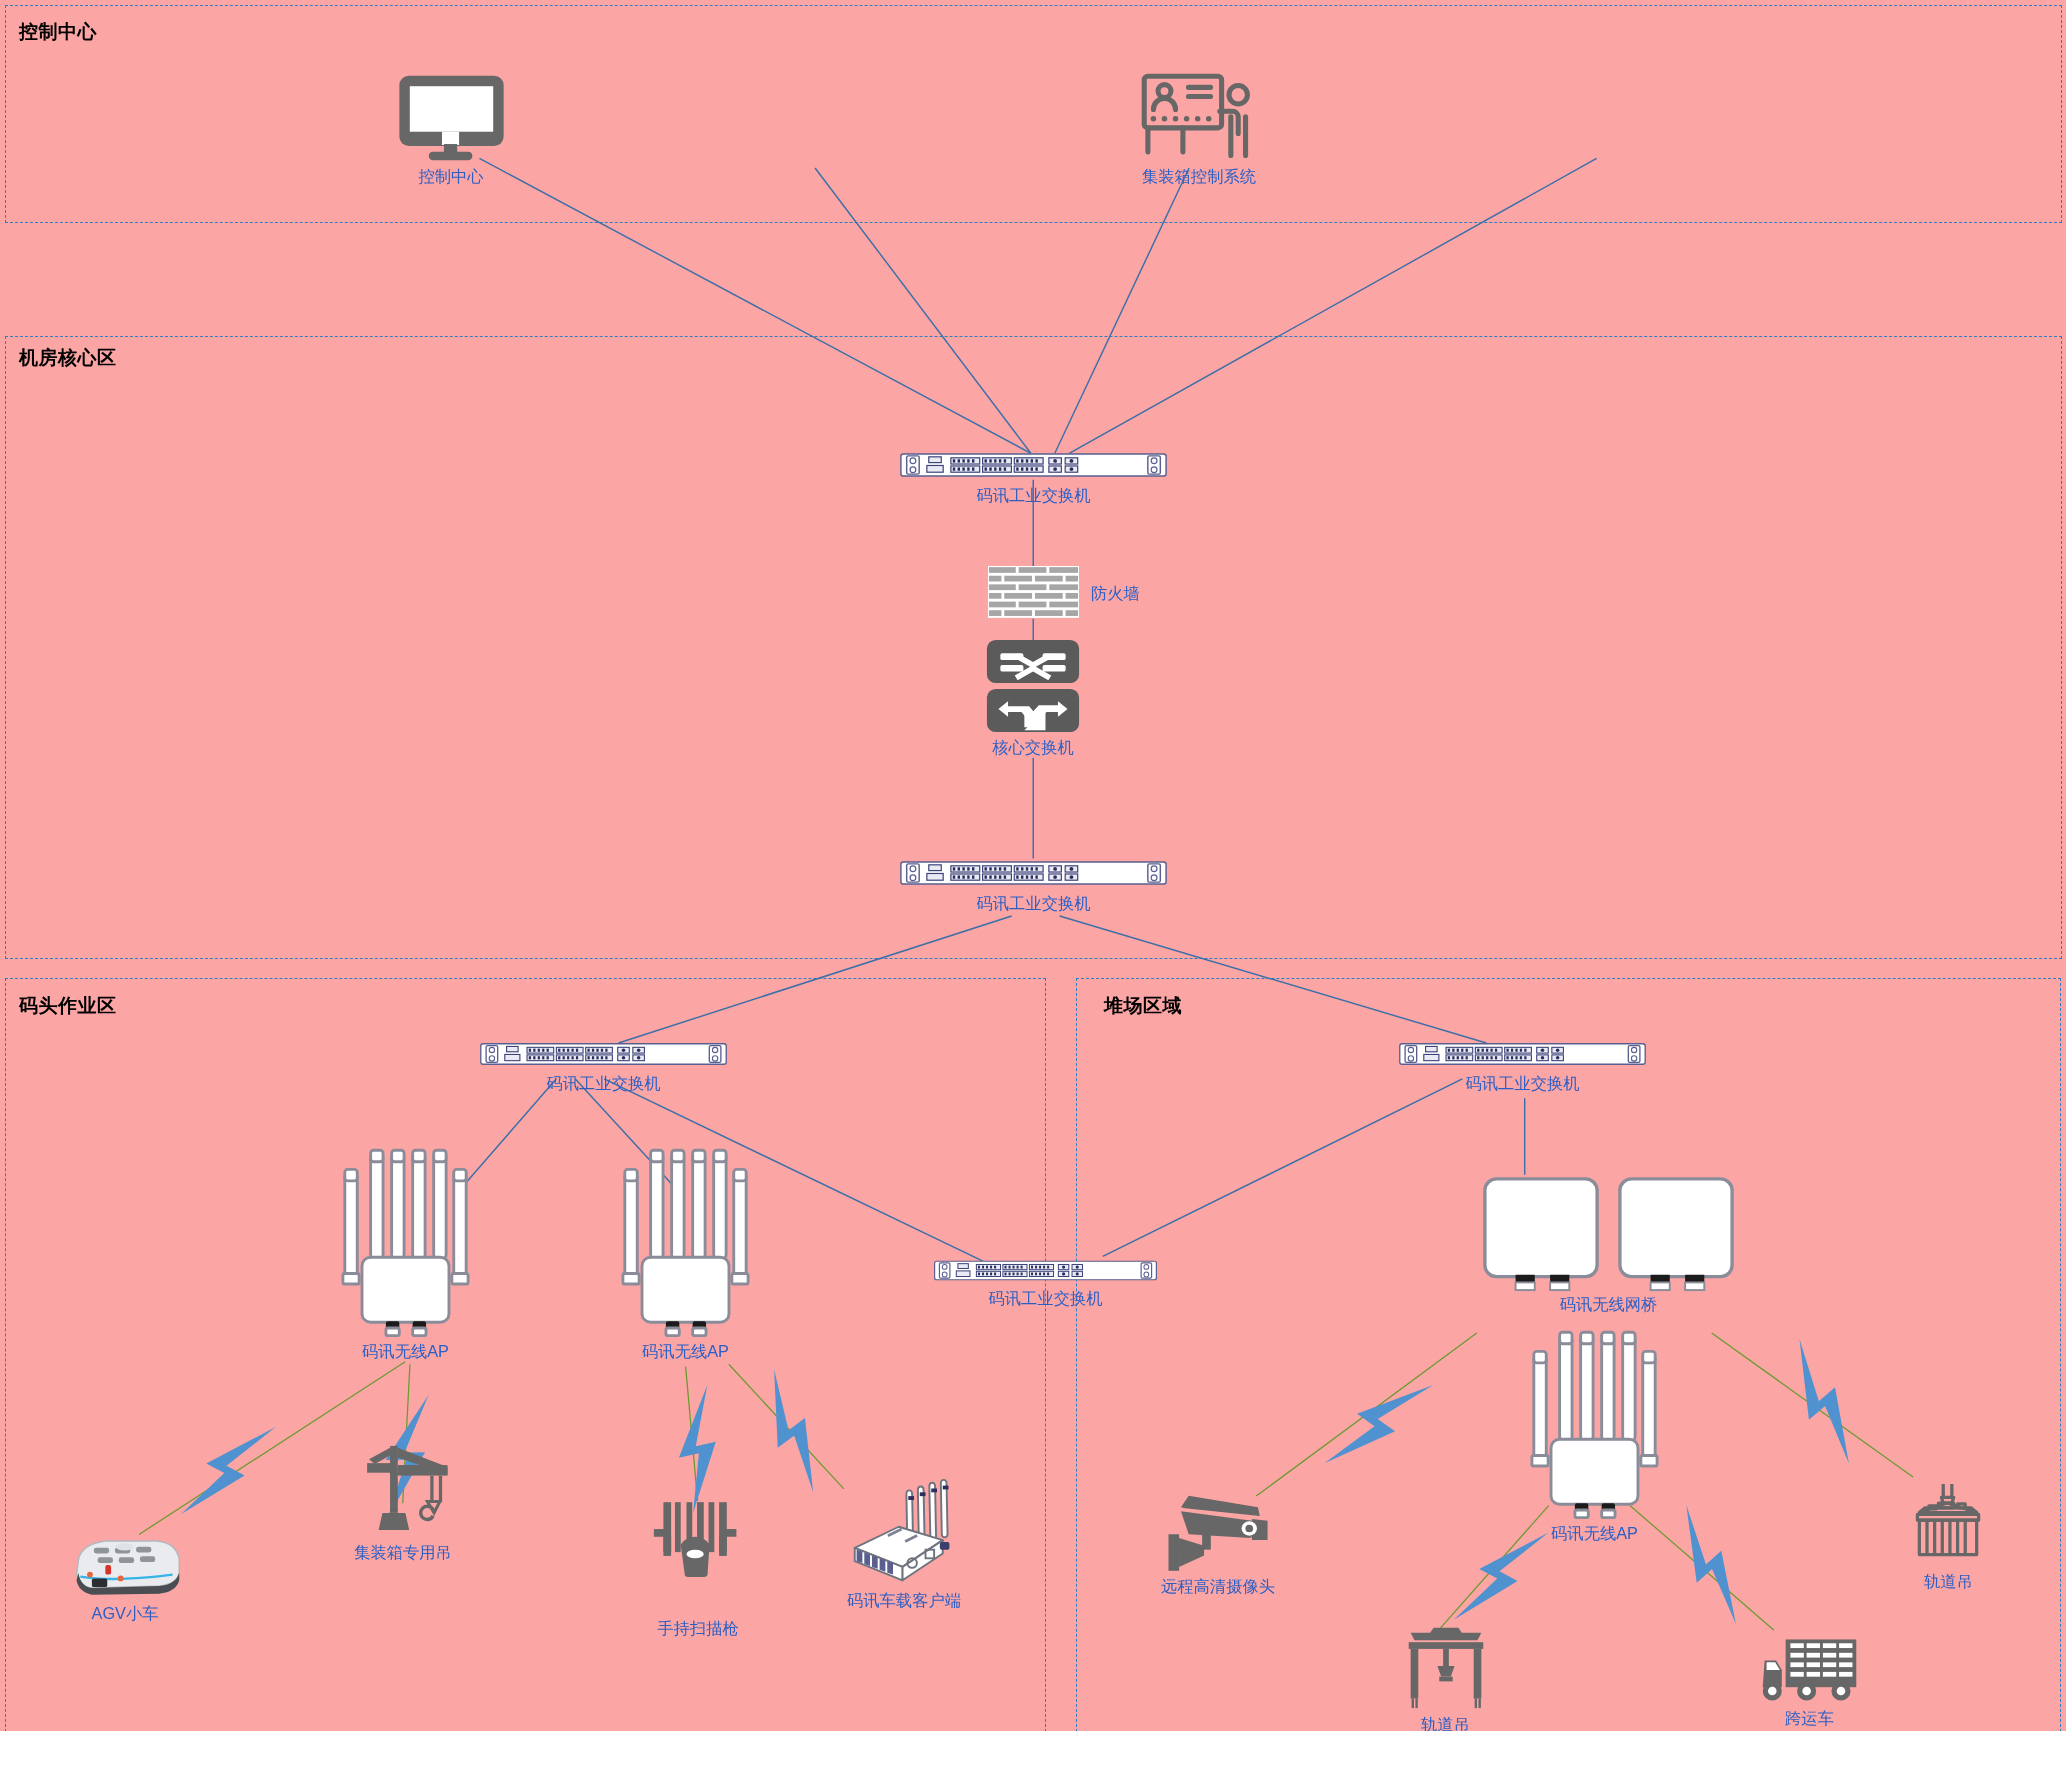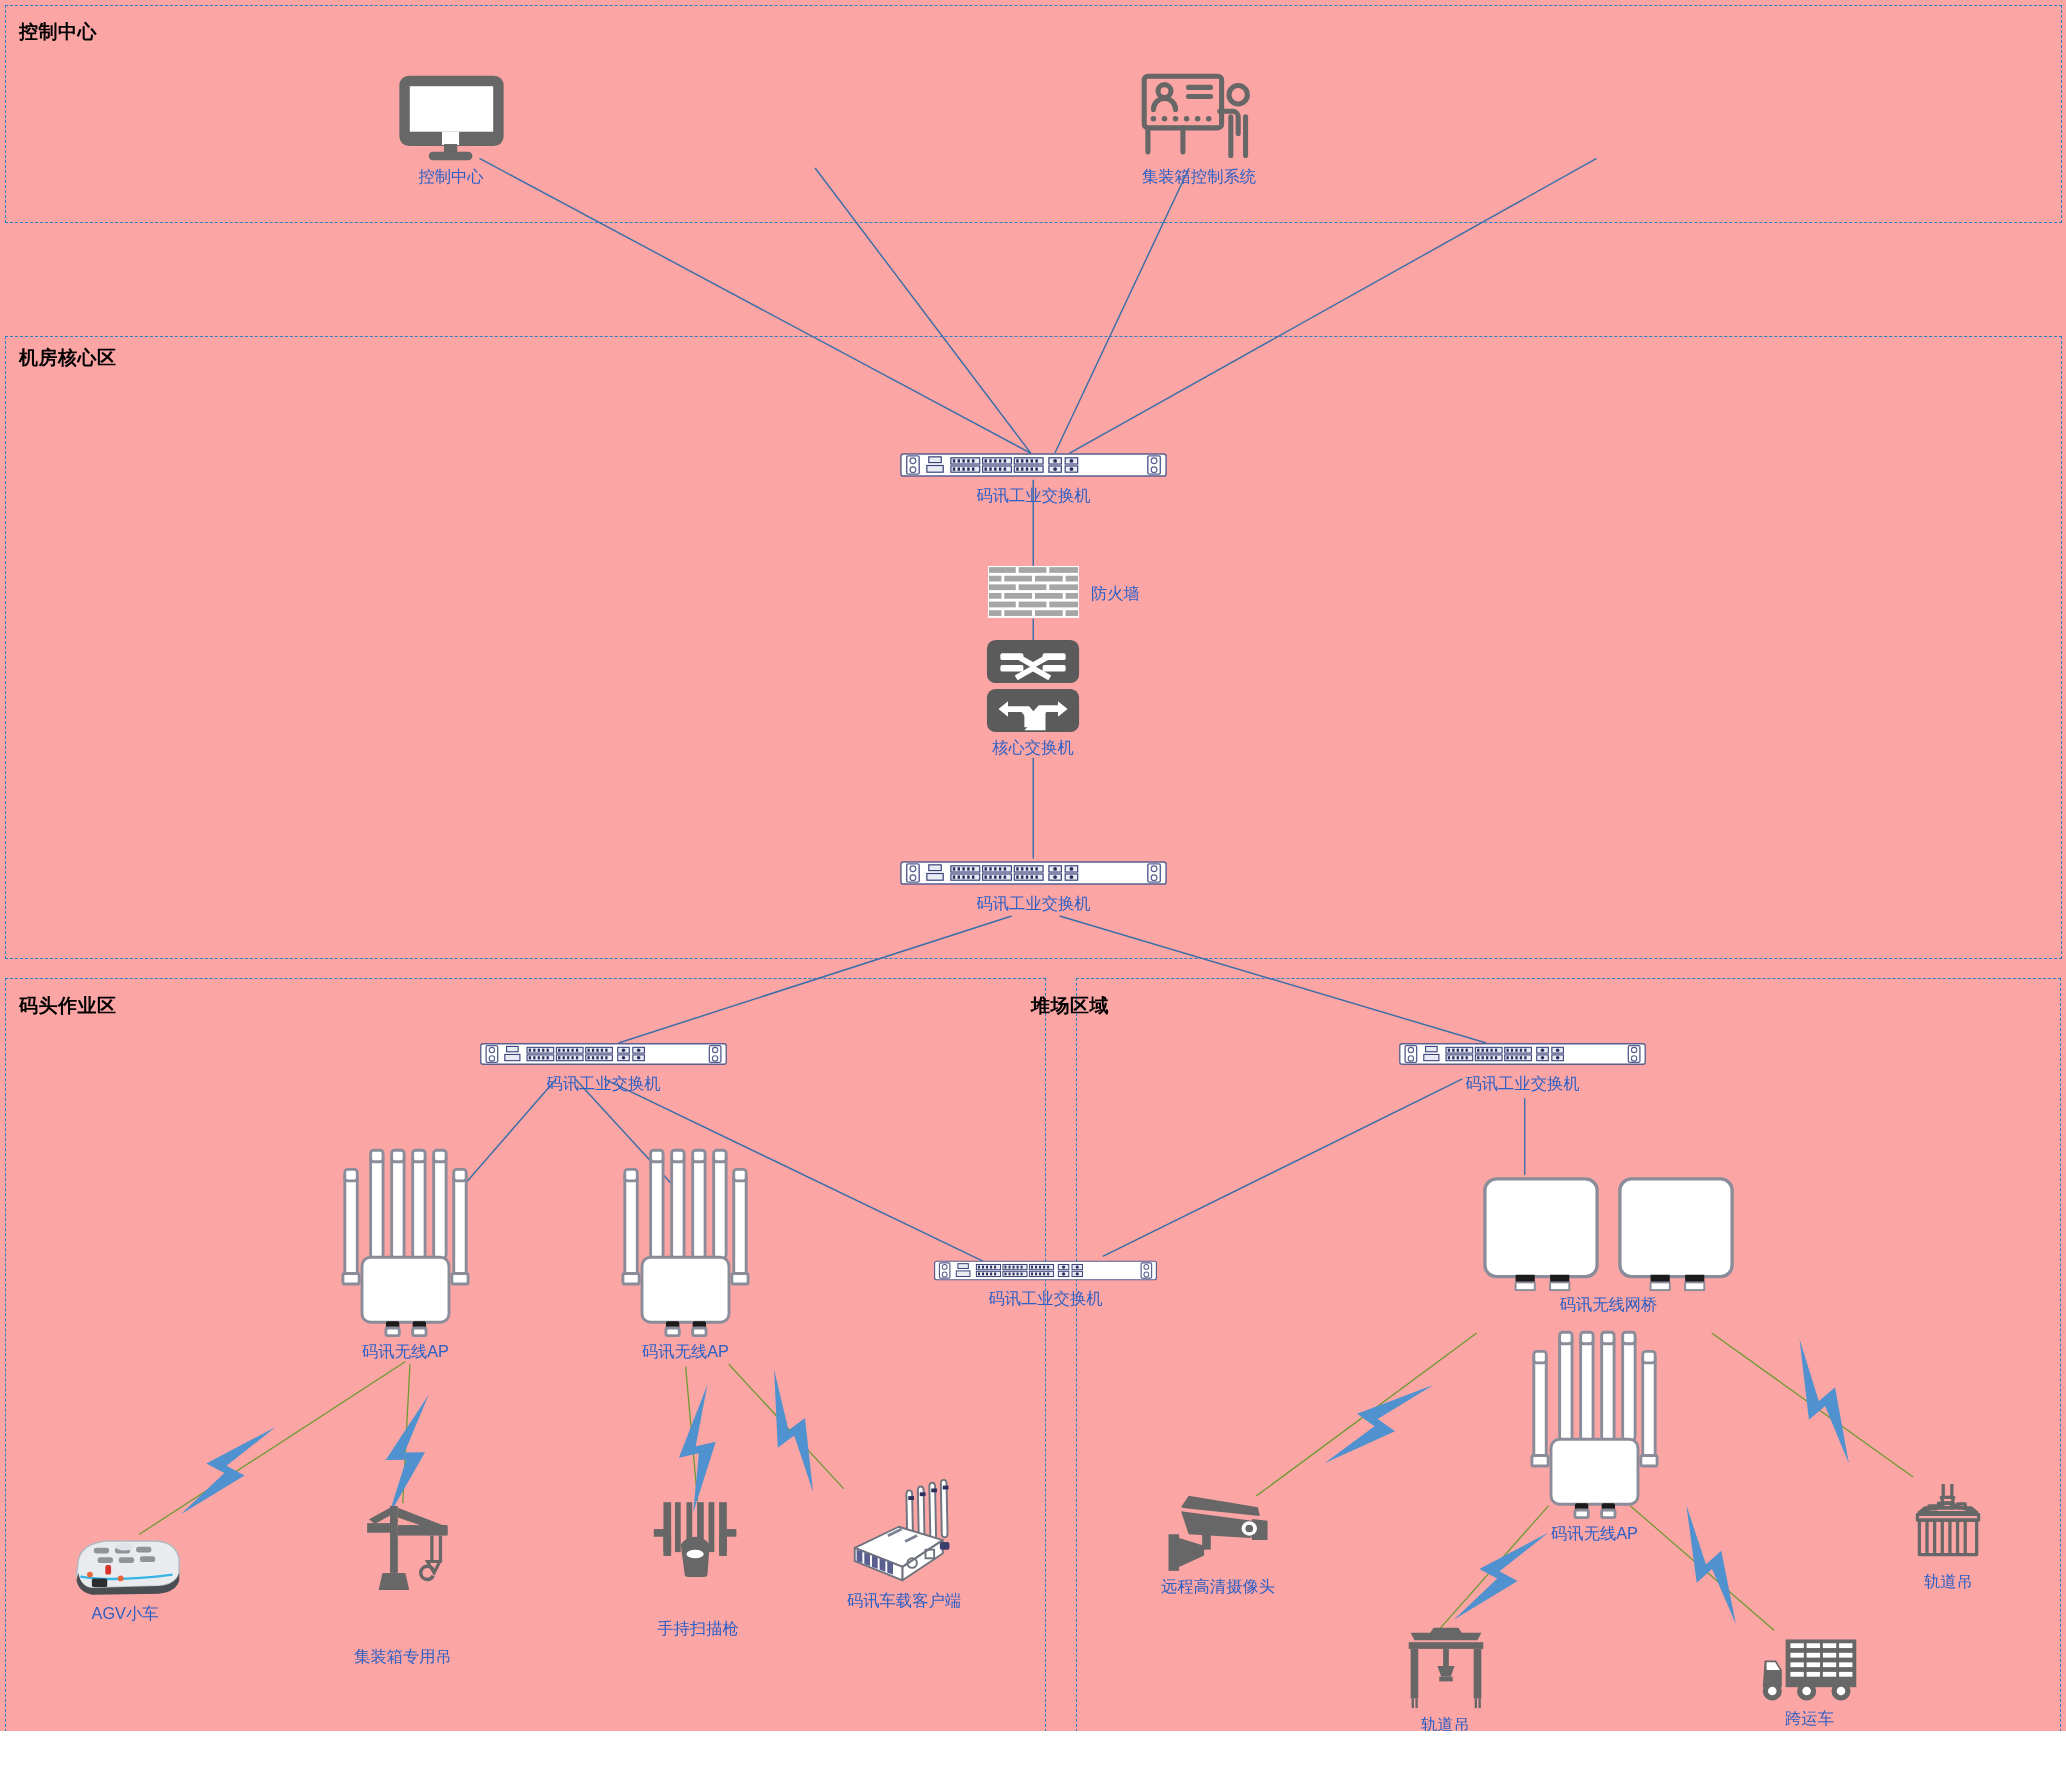--- a/index.html
+++ b/index.html
@@ -30,21 +30,21 @@
   <div class="zone" style="left:4.8px;top:4.8px;width:2057px;height:218px;"></div>
   <div class="zone-title" style="left:19px;top:19px;">控制中心</div>
 
   <div class="zone" style="left:4.8px;top:336px;width:2057px;height:623px;"></div>
   <div class="zone-title" style="left:19px;top:345px;">机房核心区</div>
 
   <div class="zone" style="left:4.8px;top:978px;width:1041px;height:789px;"></div>
   <div class="zone-title" style="left:19px;top:993px;">码头作业区</div>
 
   <div class="zone" style="left:1076px;top:978px;width:985px;height:789px;"></div>
-  <div class="zone-title" style="left:1031px;top:993px;">堆场区域</div>
+  <div class="zone-title" style="left:1104px;top:993px;">堆场区域</div>
 
   <svg class="layer" viewBox="0 0 4309 3693">
     <g stroke="#3a6fa8" stroke-width="3" fill="none">
 
       <line x1="1000" y1="330" x2="2150" y2="945"></line>
       <line x1="1700" y1="350" x2="2150" y2="945"></line>
       <line x1="2480" y1="350" x2="2200" y2="945"></line>
       <line x1="3330" y1="330" x2="2230" y2="945"></line>
 
       <line x1="2155" y1="1000" x2="2155" y2="1185"></line>
@@ -511,21 +511,21 @@
       <ellipse cx="62" cy="17" rx="9" ry="4" fill="#dfe2e6"></ellipse>
       <path d="M16 48 Q50 54 112 46" fill="none" stroke="#35b5e5" stroke-width="2.4"></path>
       <rect x="42" y="36" width="6" height="10" rx="2" fill="#d9322b"></rect>
       <circle cx="26" cy="46" r="3" fill="#e8663a"></circle>
       <circle cx="58" cy="50" r="3" fill="#e8663a"></circle>
       <rect x="28" y="50" width="16" height="9" rx="2" fill="#2b2d30"></rect>
     </svg>
     <div class="cap">AGV小车</div>
   </div>
 
-  <div class="node" style="left:336px;top:1498px;width:134px;gap:44px;">
+  <div class="node" style="left:336px;top:1438px;width:134px;">
     <svg class="ic" width="110" height="101" viewBox="0 0 115 105">
       <g class="gray">
         <path d="M44 8 L52 8 L52 78 L44 78 Z"></path>
         <path d="M22 22 L44 10 L44 18 L28 27 Z"></path>
         <path d="M52 10 L104 30 L104 38 L52 20 Z"></path>
         <rect x="20" y="26" width="30" height="10"></rect>
         <rect x="52" y="28" width="52" height="11"></rect>
         <path d="M36 78 L60 78 L64 96 L32 96 Z"></path>
         <g stroke="#666766" stroke-width="3" fill="none">
           <path d="M45 22 L51 34 M51 22 L45 34 M45 36 L51 48 M51 36 L45 48 M45 50 L51 62 M51 50 L45 62 M45 64 L51 76 M51 64 L45 76"></path>

